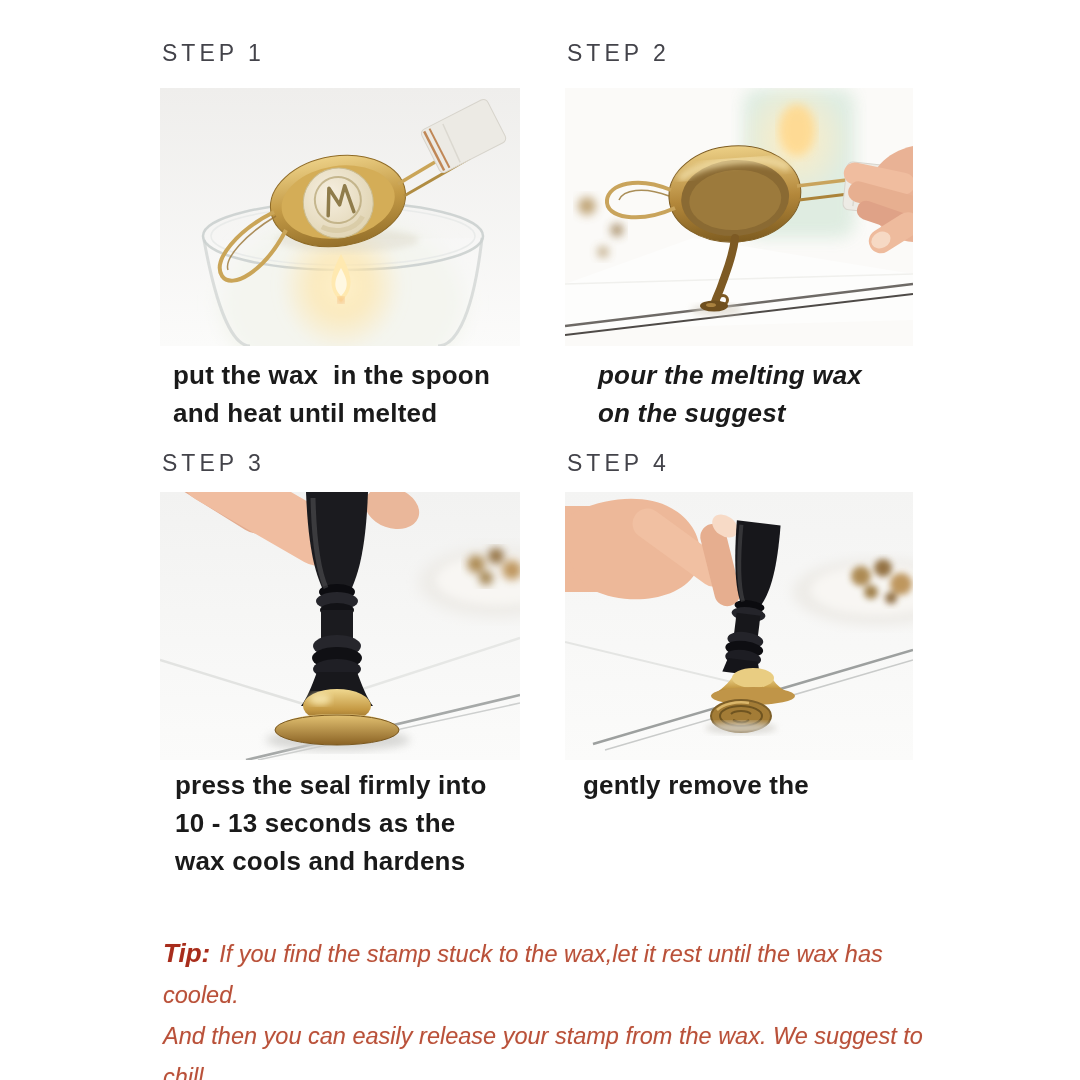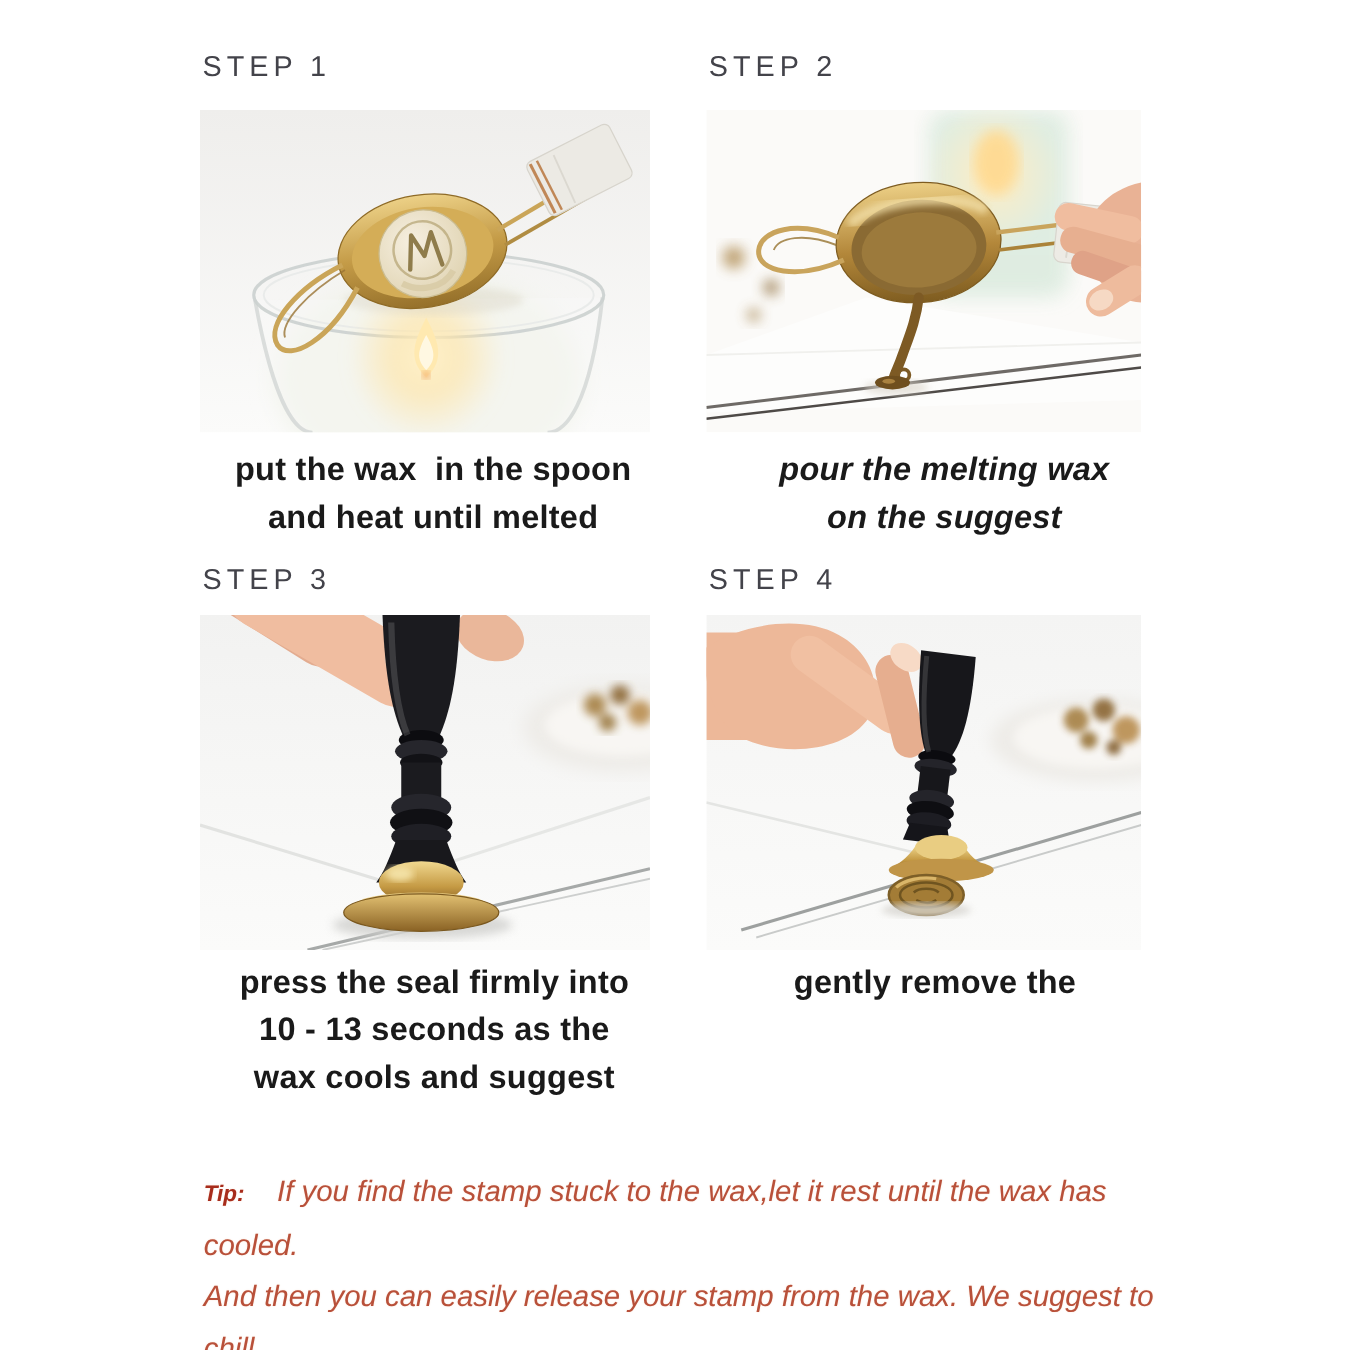--- a/index.html
+++ b/index.html
@@ -24,30 +24,30 @@
   .c1 .photo,.c3 .photo{width:360px;}
   .c2 .photo,.c4 .photo{width:348px;}
   .photo svg{display:block;width:100%;height:100%;}
   .caption{position:absolute;top:316px;left:0;right:0;}
   .c1 .caption{padding-left:13px;}
   .c2 .caption{padding-left:33px;font-style:italic;}
   .c3 .caption{padding-left:15px;}
   .c4 .caption{padding-left:18px;}
   .cap-line{
     font-size:26px;font-weight:700;line-height:38px;
-    color:var(--caption,#1a1a1a);white-space:pre-wrap;letter-spacing:.2px;text-align:center;
+    color:var(--caption,#1a1a1a);white-space:pre-wrap;letter-spacing:.2px;
   }
   .tip{
     position:absolute;left:163px;top:933px;width:800px;
     font-style:italic;color:var(--tip-body,#b8503a);
     font-size:23.5px;line-height:41px;
     text-shadow:0 0 1px rgba(232,130,70,.35);
   }
   .tip-label{
-    font-weight:700;font-size:18px;margin-right:26px;
+    font-weight:700;font-size:26px;margin-right:9px;
     color:var(--tip-label,#a72c1c);
   }
 </style>
 </head>
 <body>
 
 <section class="card c1">
   <h2 class="step-heading">STEP 1</h2>
   <div class="photo">
     <svg viewBox="0 0 360 258" preserveAspectRatio="none">
@@ -285,21 +285,21 @@
         <ellipse cx="177" cy="214" rx="34" ry="17" fill="url(#p3gold)"></ellipse>
         <ellipse cx="177" cy="233" rx="54" ry="11" fill="#e7cb82"></ellipse>
         <ellipse cx="177" cy="238" rx="62" ry="15" fill="url(#p3goldb)" stroke="#7a581f" stroke-width="1"></ellipse>
         <ellipse cx="160" cy="207" rx="11" ry="6" fill="#f6e5ab" opacity=".9" filter="url(#b33)"></ellipse>
       </g>
     </svg>
   </div>
   <div class="caption">
     <div class="cap-line">press the seal firmly into</div>
     <div class="cap-line">10 - 13 seconds as the</div>
-    <div class="cap-line">wax cools and suggest</div>
+    <div class="cap-line">wax cools and hardens</div>
   </div>
 </section>
 
 <section class="card c4">
   <h2 class="step-heading">STEP 4</h2>
   <div class="photo">
     <svg viewBox="0 0 348 268" preserveAspectRatio="none">
       <defs>
         <linearGradient id="p4bg" x1="0" y1="0" x2="0" y2="1">
           <stop offset="0" stop-color="#f4f4f3"></stop>

